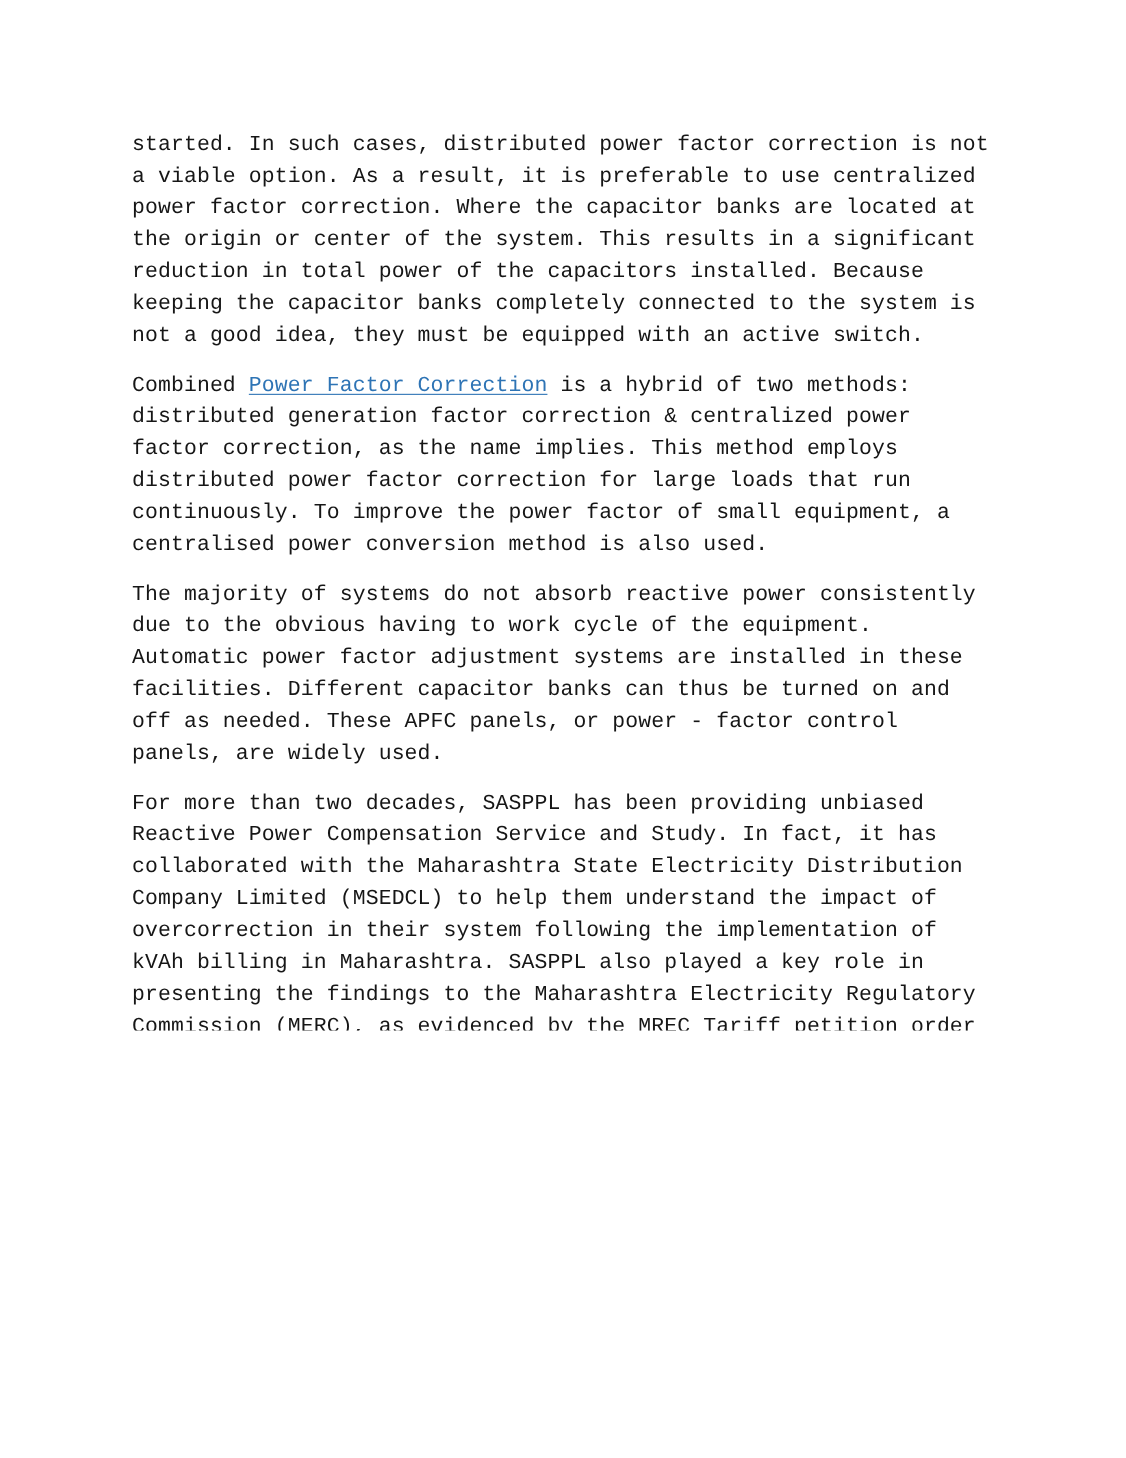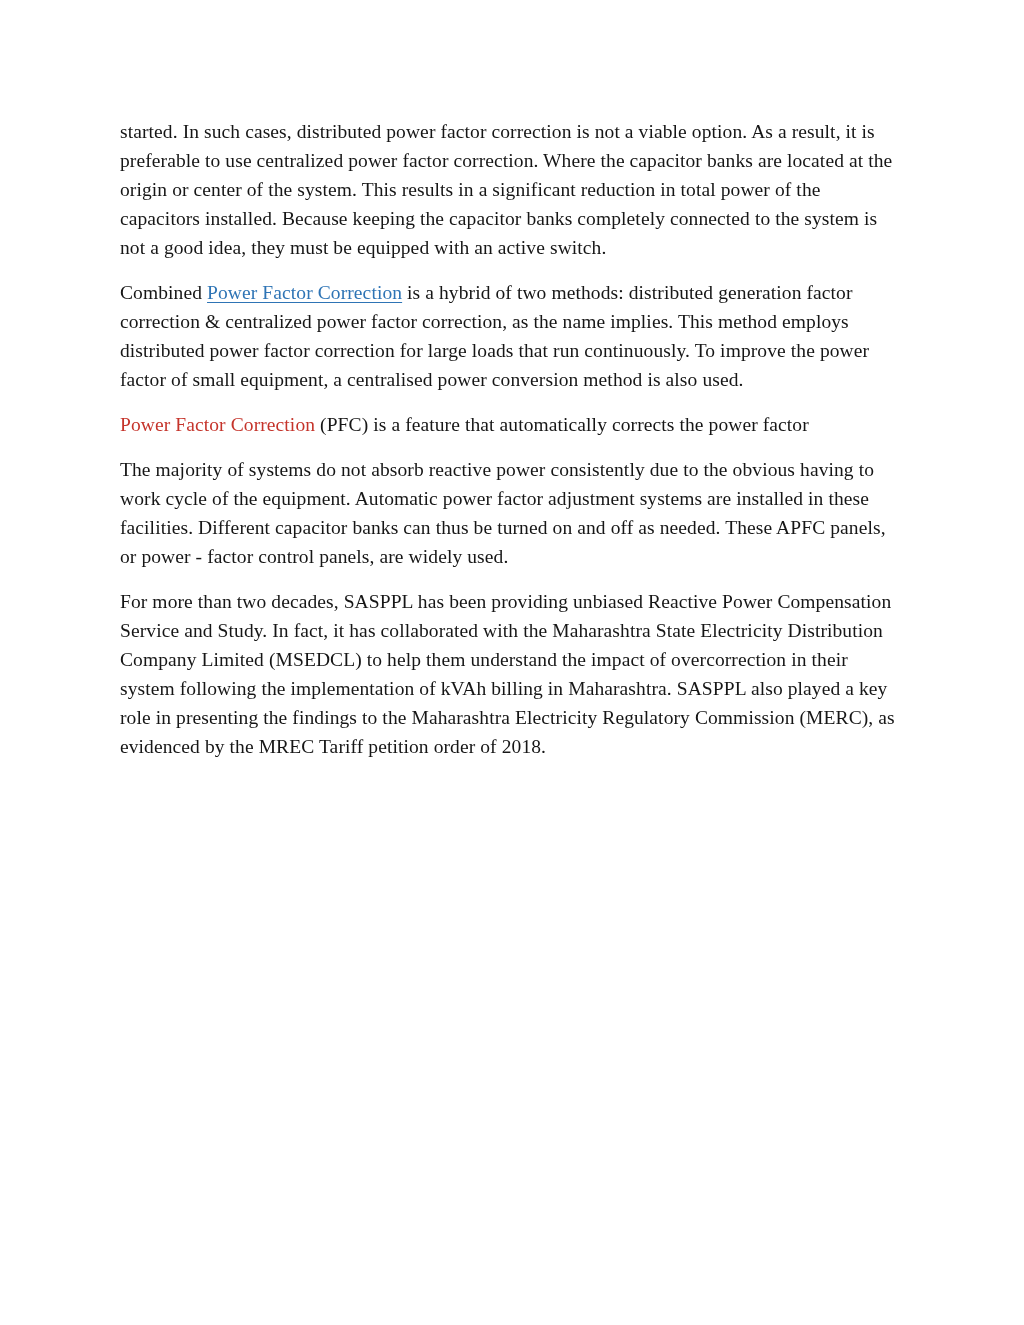--- a/index.html
+++ b/index.html
@@ -6,21 +6,21 @@
     margin: 0;
     padding: 0;
     background: #ffffff;
   }
   .page {
     position: relative;
     width: 1024px;
     height: 937px;
     background: var(--page-bg, #ffffff);
     overflow: hidden;
-    font-family: Liberation Serif, serif;
+    font-family: Liberation Mono, monospace;
   }
   .content {
     position: absolute;
     top: 117px;
     left: 120px;
     width: 781px;
   }
   .para {
     margin: 0 0 16px 0;
     font-size: 19.5px;
@@ -41,17 +41,16 @@
     cursor: pointer;
   }
 </style>
 </head>
 <body>
 
 <div class="page">
   <div class="content" id="doc-content">
       <p class="para"><span class="run">started. In such cases, distributed power factor correction is not a viable option. As a result, it is preferable to use centralized power factor correction. Where the capacitor banks are located at the origin or center of the system. This results in a significant reduction in total power of the capacitors installed. Because keeping the capacitor banks completely connected to the system is not a good idea, they must be equipped with an active switch.</span></p>
       <p class="para"><span class="run">Combined </span><a class="link" href="#">Power Factor Correction</a><span class="run"> is a hybrid of two methods: distributed generation factor correction &amp; centralized power factor correction, as the name implies. This method employs distributed power factor correction for large loads that run continuously. To improve the power factor of small equipment, a centralised power conversion method is also used.</span></p>
-      <p class="para"><span class="red">Power Factor Correction</span><span class="run"> (PFC) is a feature that automatically corrects the power factor</span></p>
       <p class="para"><span class="run">The majority of systems do not absorb reactive power consistently due to the obvious having to work cycle of the equipment. Automatic power factor adjustment systems are installed in these facilities. Different capacitor banks can thus be turned on and off as needed. These APFC panels, or power - factor control panels, are widely used.</span></p>
       <p class="para"><span class="run">For more than two decades, SASPPL has been providing unbiased Reactive Power Compensation Service and Study. In fact, it has collaborated with the Maharashtra State Electricity Distribution Company Limited (MSEDCL) to help them understand the impact of overcorrection in their system following the implementation of kVAh billing in Maharashtra. SASPPL also played a key role in presenting the findings to the Maharashtra Electricity Regulatory Commission (MERC), as evidenced by the MREC Tariff petition order of 2018.</span></p>
     </div>
 </div>
 
 </body></html>

